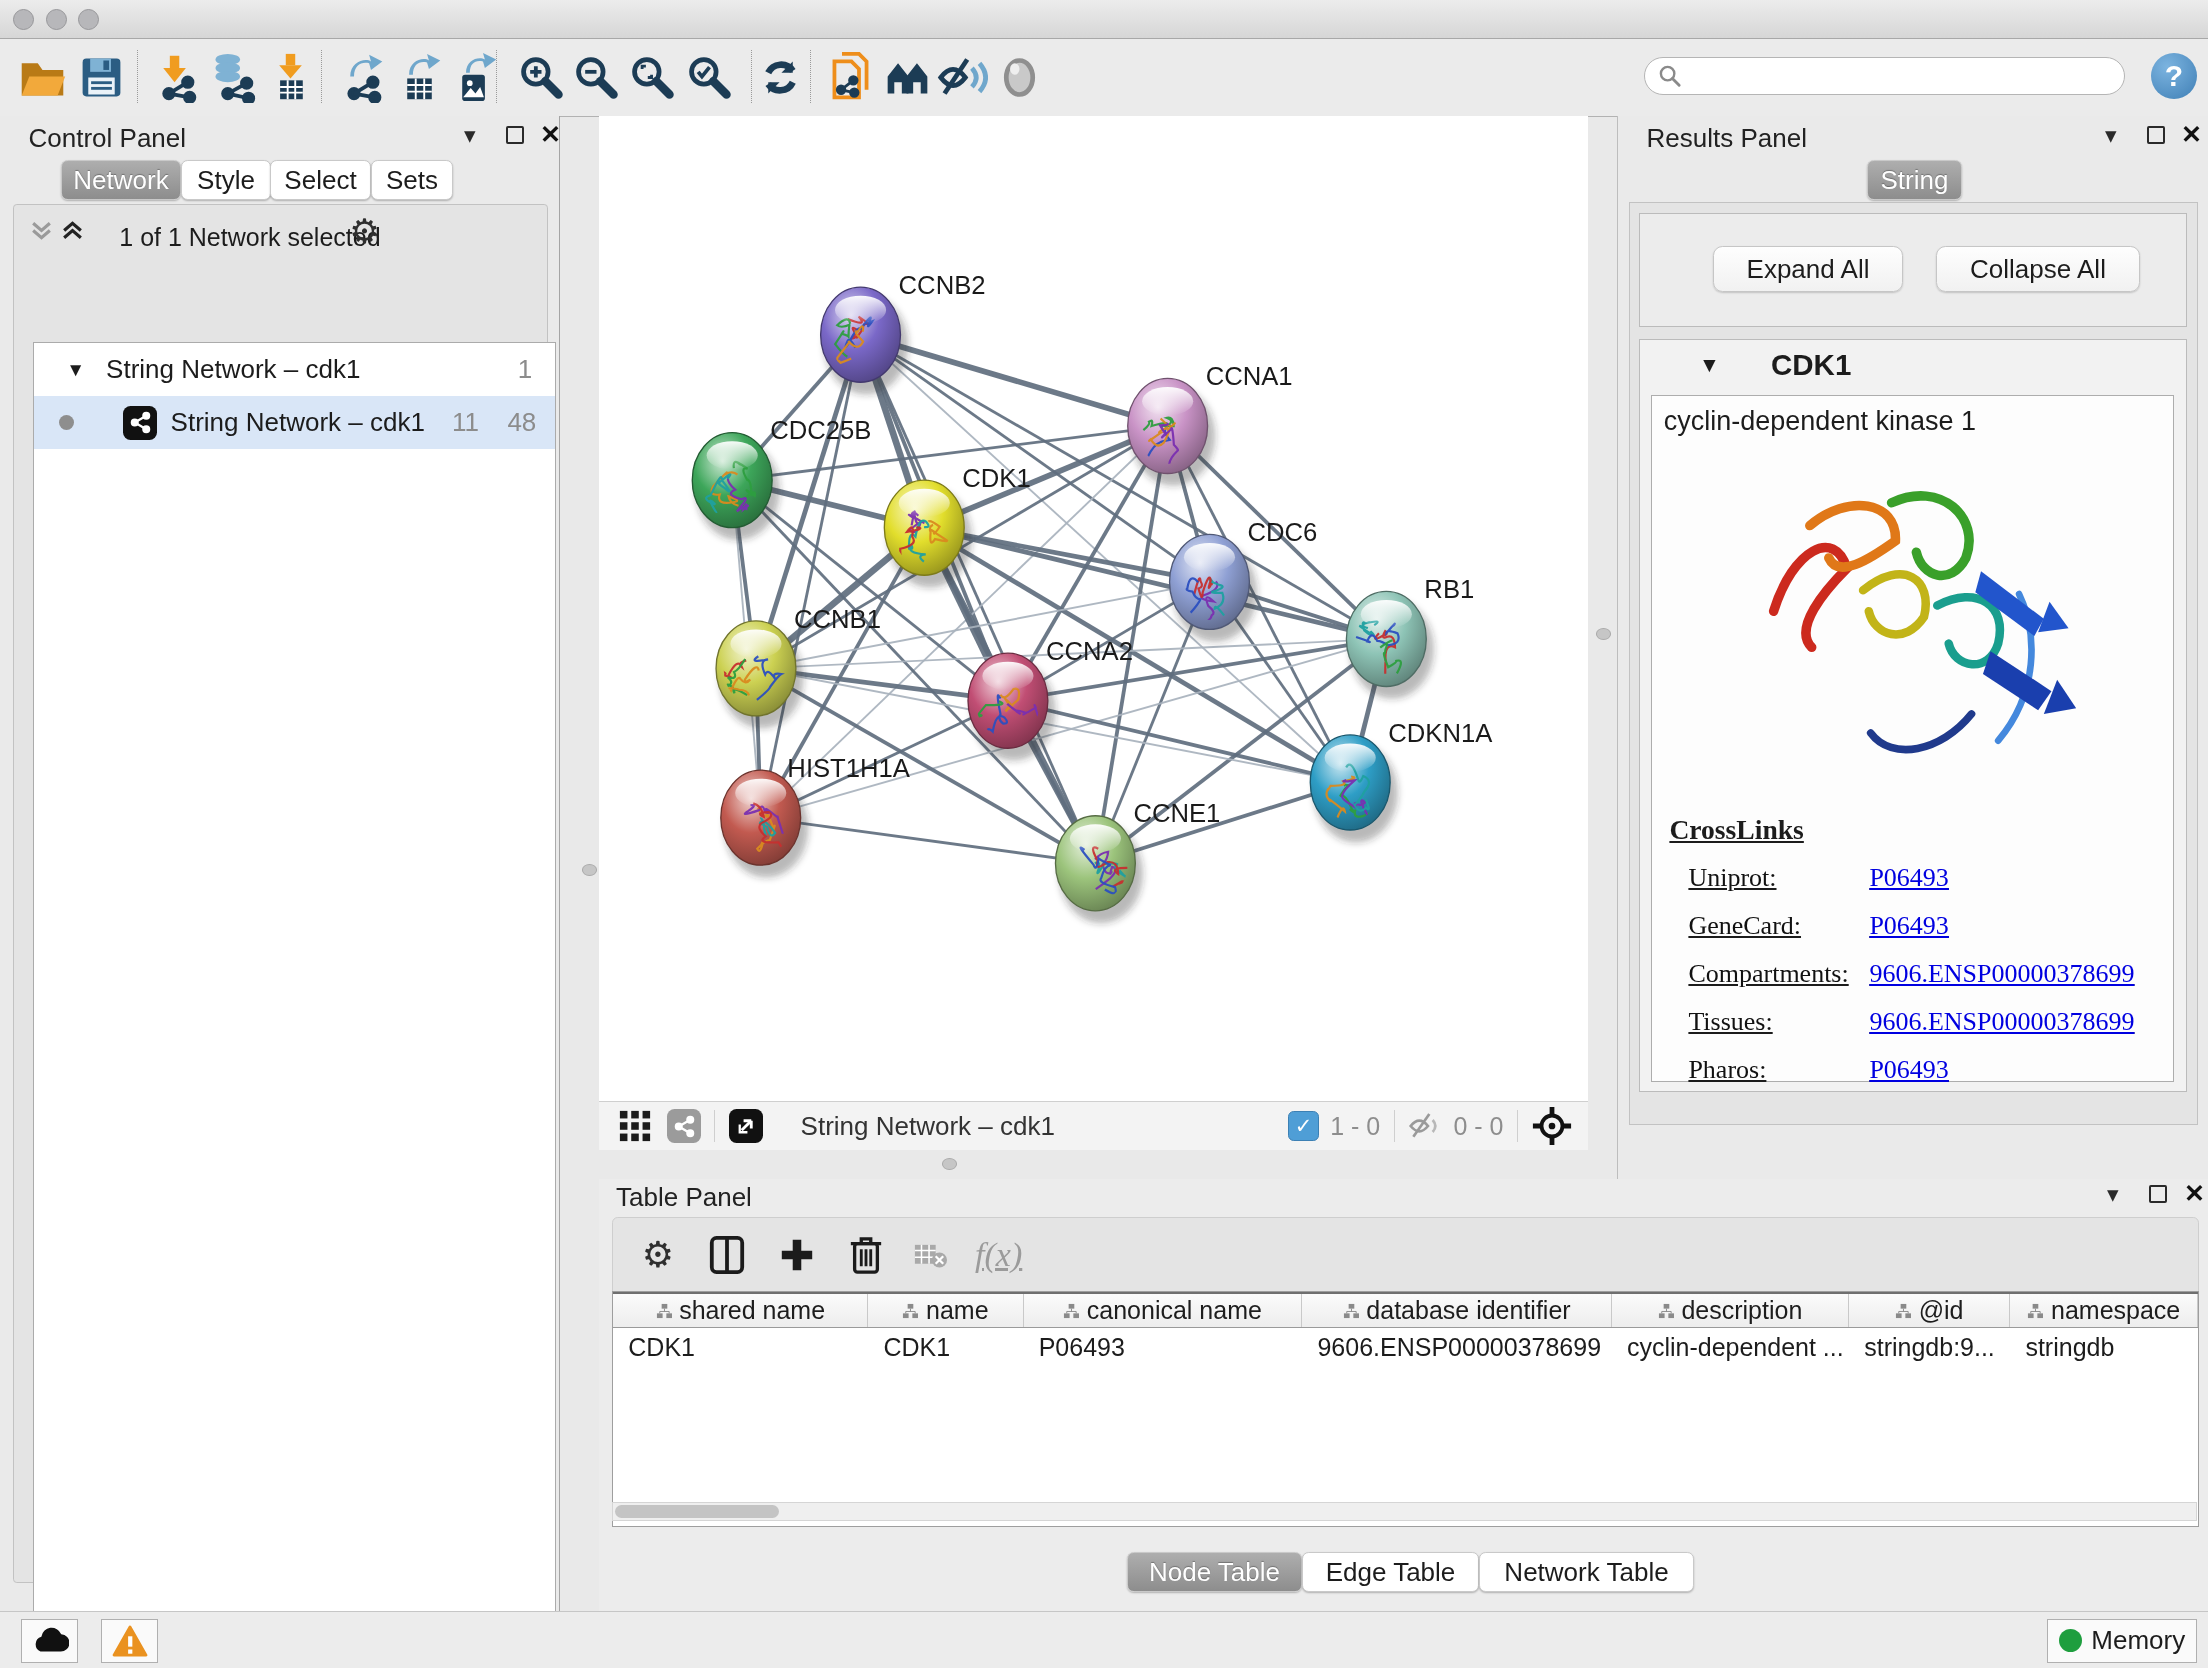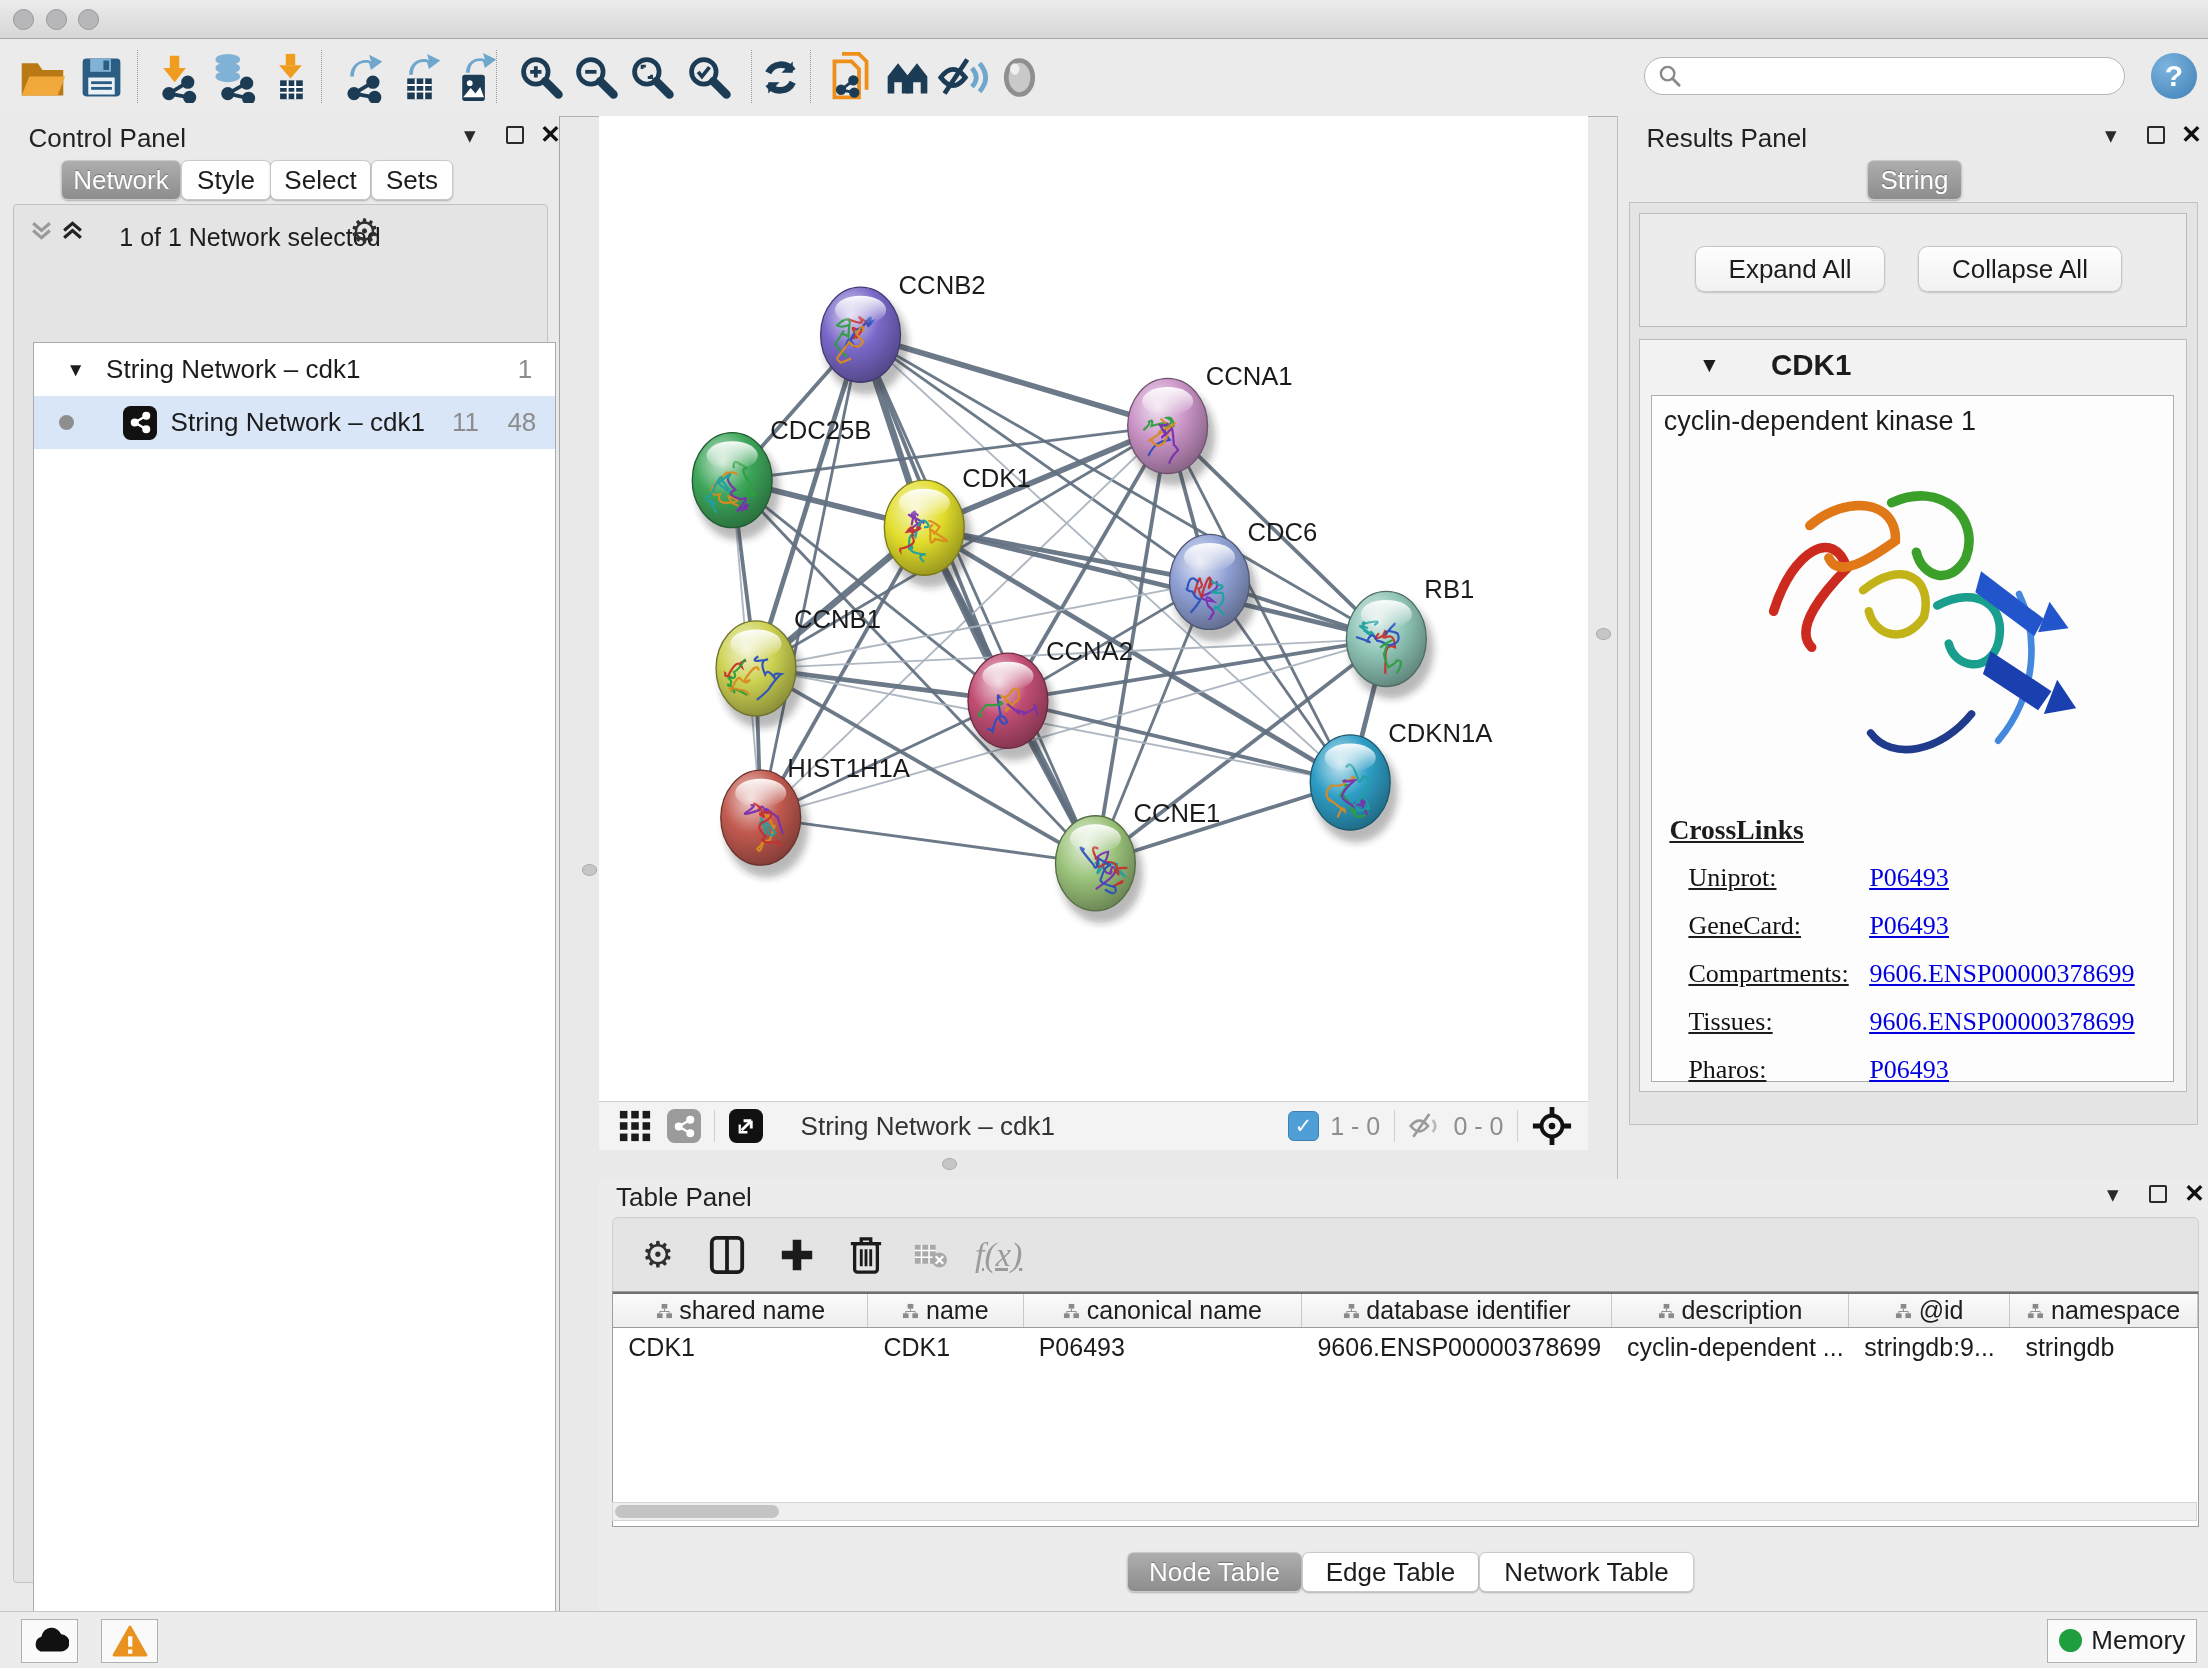--- a/index.html
+++ b/index.html
@@ -42,21 +42,21 @@
   #canvas{left:599px;top:116px;width:989px;height:985px;background:#fff;}
   #cvtoolbar{left:599px;top:1101px;width:989px;height:48px;background:#f3f3f3;border-top:1px solid #cfcfcf;
              display:flex;align-items:center;}
   .cvsep{width:0;height:32px;border-left:1px solid #cfcfcf;margin:0 13.3px;}
   .knob{width:13.3px;height:9.5px;background:#c6c6c6;border:1px solid #aaa;border-radius:50%;}
   
   #rpanel{left:1617px;top:116px;width:648px;height:1495px;background:#eaeaea;border-left:1px solid #bdbdbd;box-sizing:border-box;}
   #rbox{left:11.4px;top:86px;width:567px;height:921px;background:#e4e4e4;border:1px solid #c2c2c2;}
   #expbox{left:21px;top:97px;width:546px;height:112px;background:#ececec;border:1px solid #bbb;}
   .rbtn{height:44px;background:linear-gradient(#fefefe,#f1f1f1);border:1px solid #c6c6c6;border-radius:9.5px;
-        font-size:26px;display:flex;align-items:center;justify-content:center;box-shadow:0 1px 1.9px rgba(0,0,0,.18);}
+        font-size:26px;display:flex;align-items:center;justify-content:center;box-shadow:0 1px 1.9px rgba(0,0,0,.18);margin-left:18px;}
   #secbox{left:21px;top:223px;width:546px;height:751px;background:#f2f2f2;border:1px solid #bbb;}
   #secinner{left:11.4px;top:55px;width:521px;height:685px;background:#fdfdfd;border:1px solid #adadad;}
   .serif{font-family:"Liberation Serif",serif;text-decoration:underline;}
   .xlrow{display:flex;font-size:26px;height:48px;align-items:center;}
   .xlrow .xl-label{width:181px;color:#111;}
   .xlrow a{color:#0000e0;text-decoration:underline;}
   
   #tpanel{left:599px;top:1179px;width:1609px;height:432px;background:#ececec;}
   #ttoolbar{left:13.3px;top:38px;width:1585px;height:74px;background:#e4e4e4;border:1px solid #cecece;border-radius:5.7px 5.7px 0 0;
             display:flex;align-items:center;}

